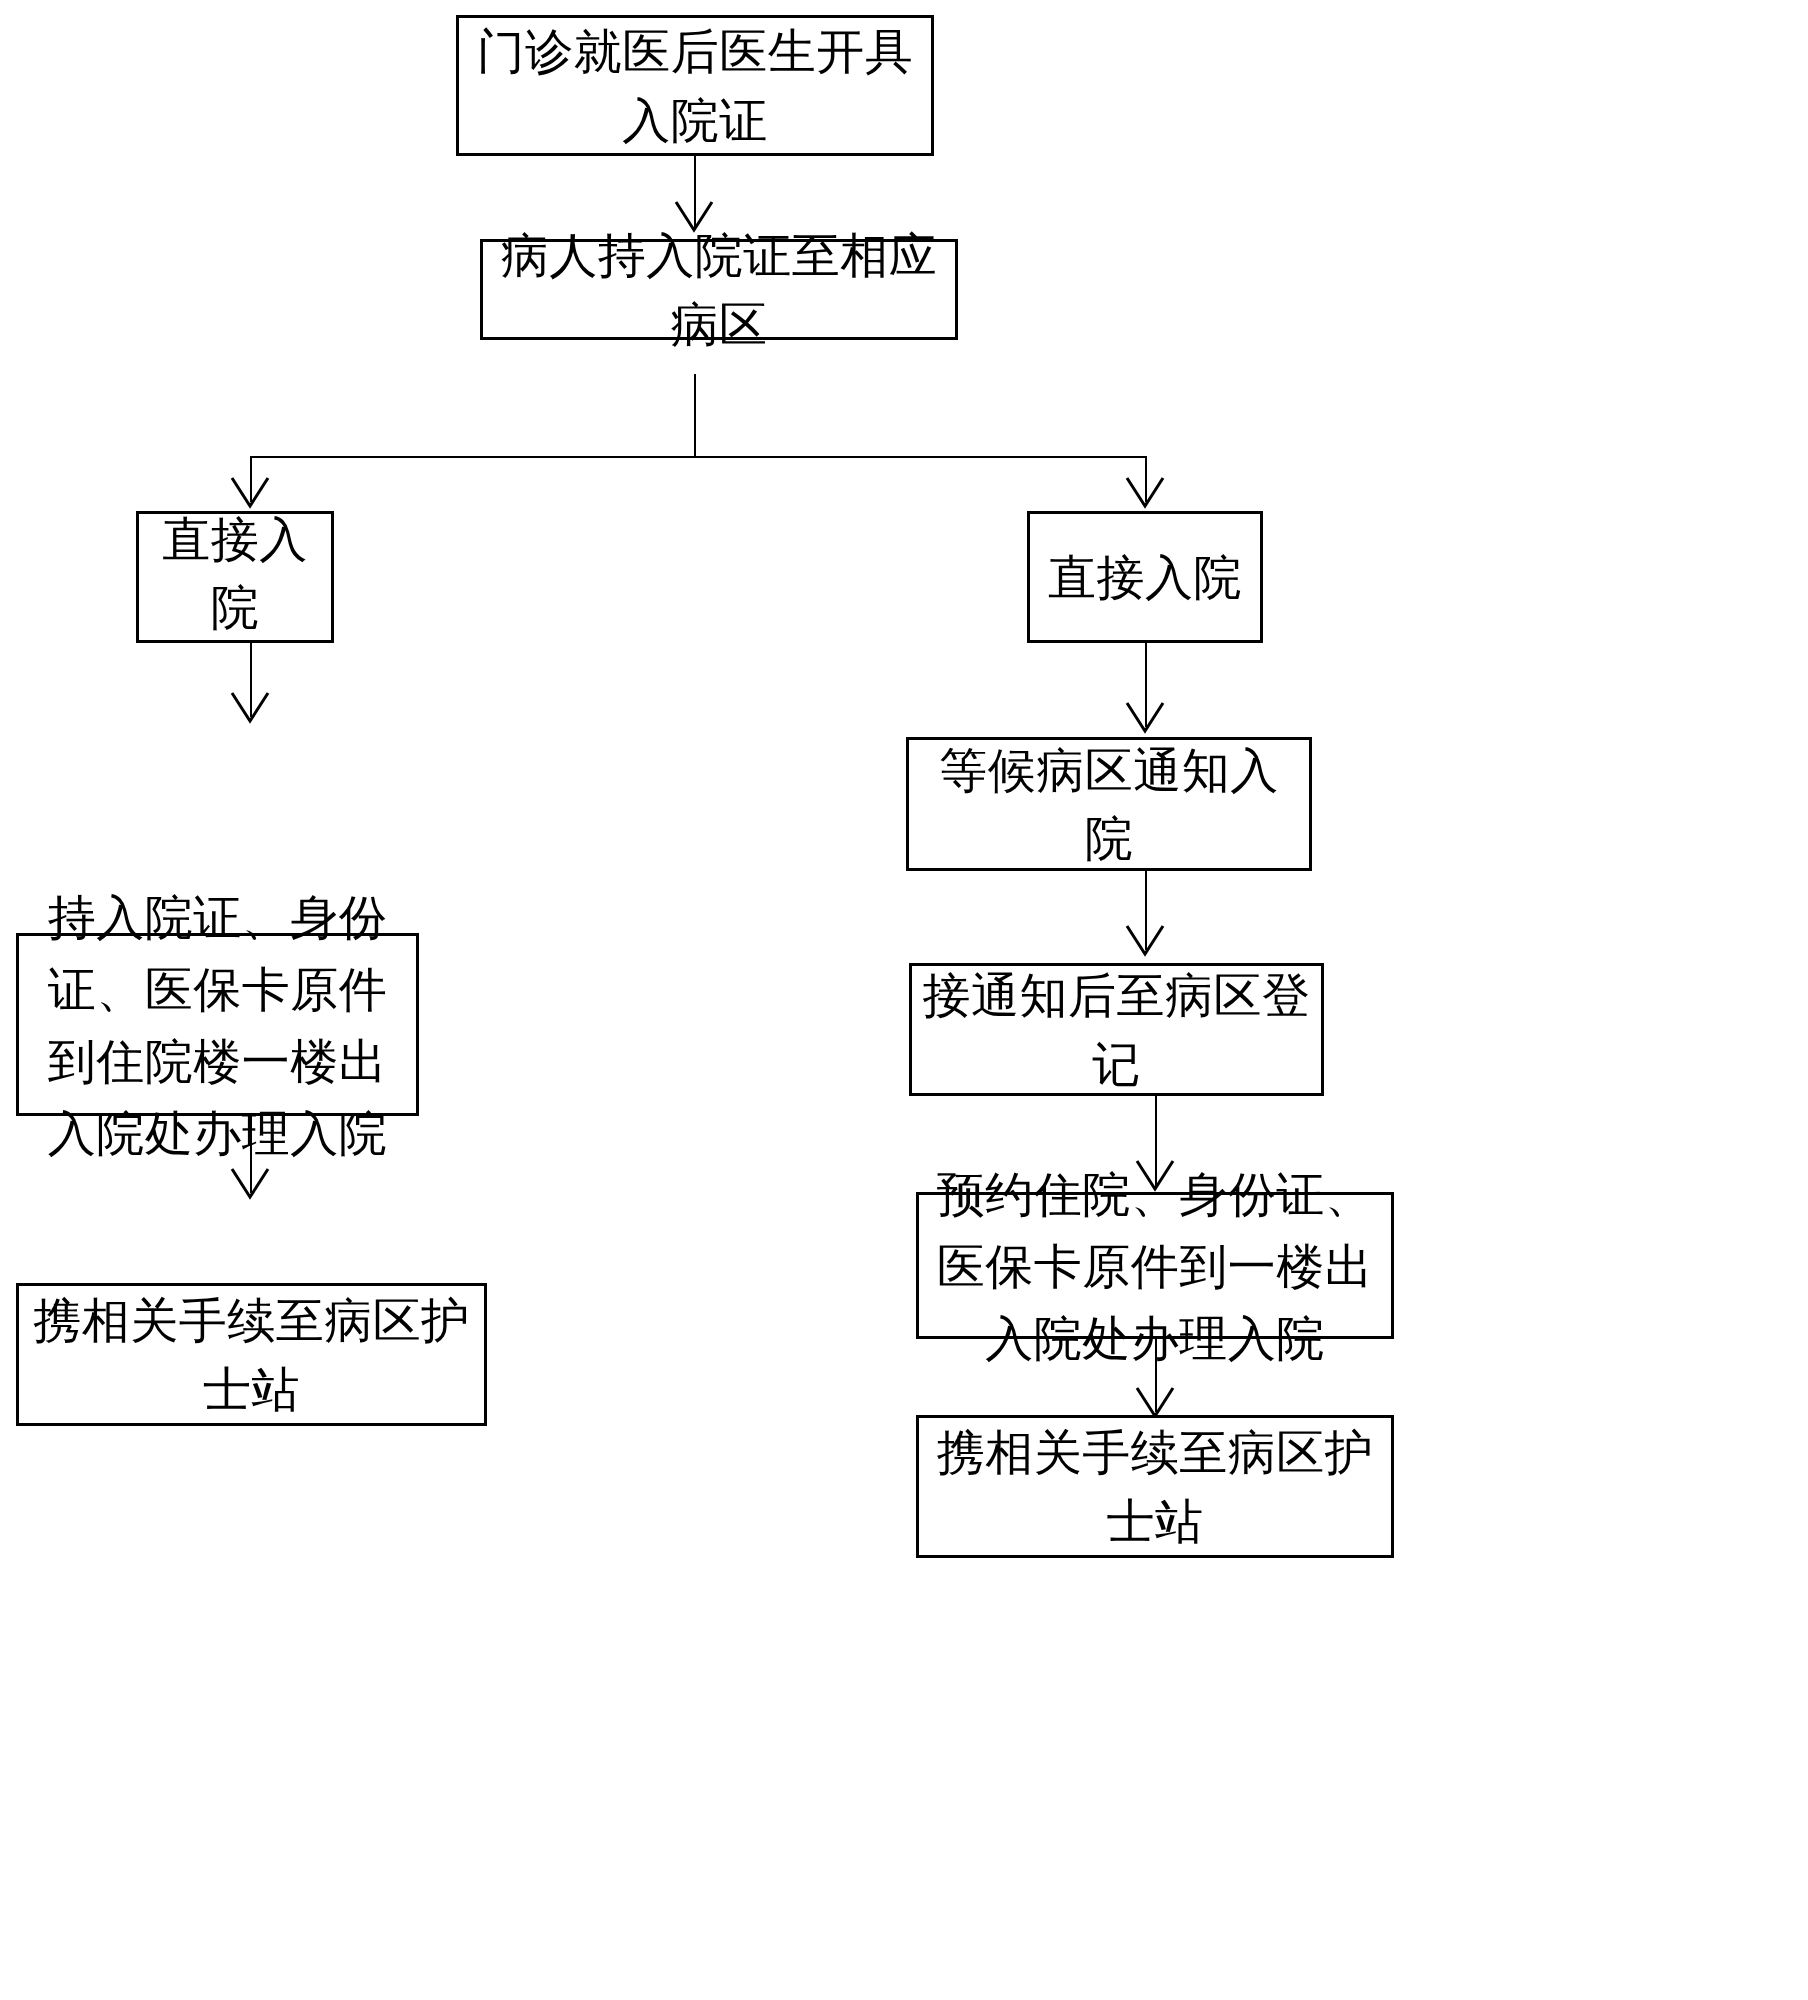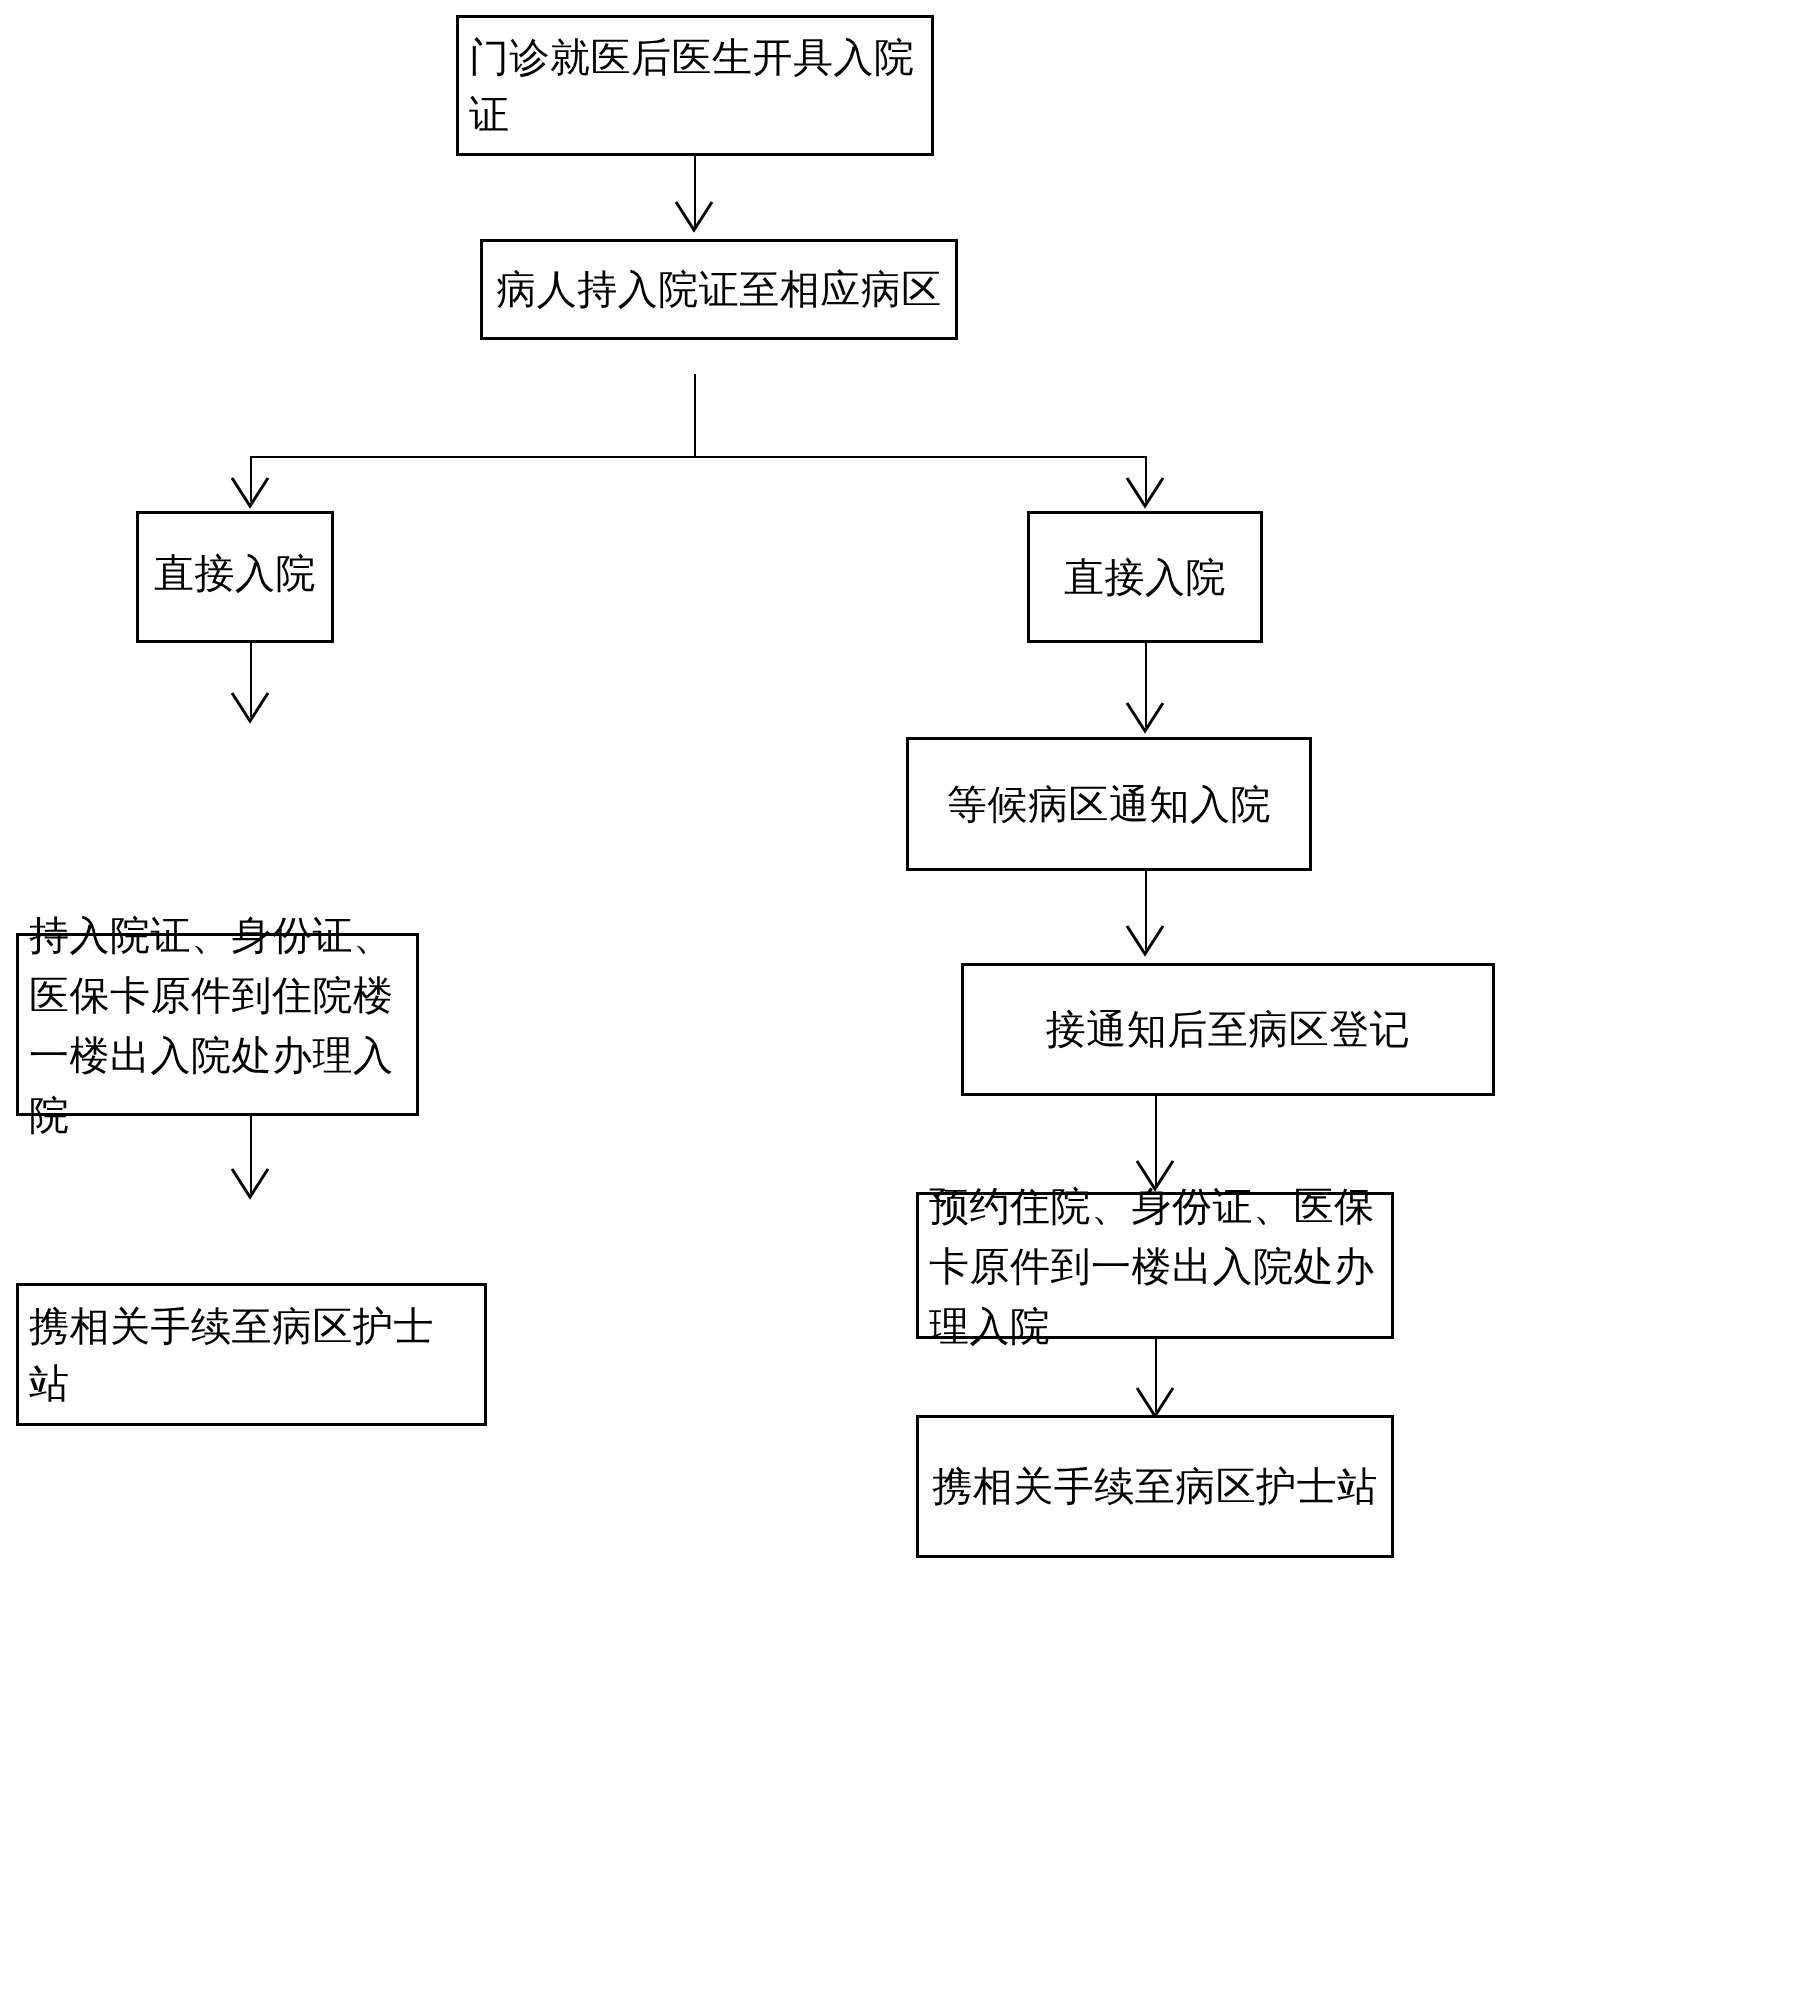--- a/index.html
+++ b/index.html
@@ -18,23 +18,24 @@
     overflow: hidden;
   }
   .node {
     position: absolute;
     box-sizing: border-box;
     border: 3px solid #000000;
     background: #ffffff;
     display: flex;
     align-items: center;
     justify-content: center;
+    text-align: center;
     color: #000000;
     font-family: "DejaVu Serif", "Liberation Serif", serif;
-    font-size: 40px;
+    font-size: 48px;
     line-height: 1.42;
     letter-spacing: 0.5px;
     padding: 4px 10px;
     white-space: pre-line;
   }
   .edge-v {
     position: absolute;
     width: 0;
     border-left: 2px solid #000000;
   }
@@ -112,21 +113,21 @@
 
   <div class="node" style="left:16px; top:1283px; width:471px; height:143px;">携相关手续至病区护士站</div>
 
   <div class="edge-v" style="left:1145px; top:871px; height:79px;"></div>
   <div class="arrowhead" style="left:1123px; top:920px;">
     <svg width="44" height="44" viewBox="0 0 44 44">
       <path d="M4 6 L22 34 L40 6" fill="none" stroke="#000" stroke-width="3"></path>
     </svg>
   </div>
 
-  <div class="node" style="left:961px; top:963px; width:534px; height:133px;">接通知后至病区登记</div>
+  <div class="node" style="left:909px; top:963px; width:415px; height:133px;">接通知后至病区登记</div>
 
   <div class="edge-v" style="left:1155px; top:1096px; height:93px;"></div>
   <div class="arrowhead" style="left:1133px; top:1155px;">
     <svg width="44" height="44" viewBox="0 0 44 44">
       <path d="M4 6 L22 34 L40 6" fill="none" stroke="#000" stroke-width="3"></path>
     </svg>
   </div>
 
   <div class="node" style="left:916px; top:1192px; width:478px; height:147px; line-height:1.5;">预约住院、身份证、医保卡原件到一楼出入院处办理入院</div>
 

